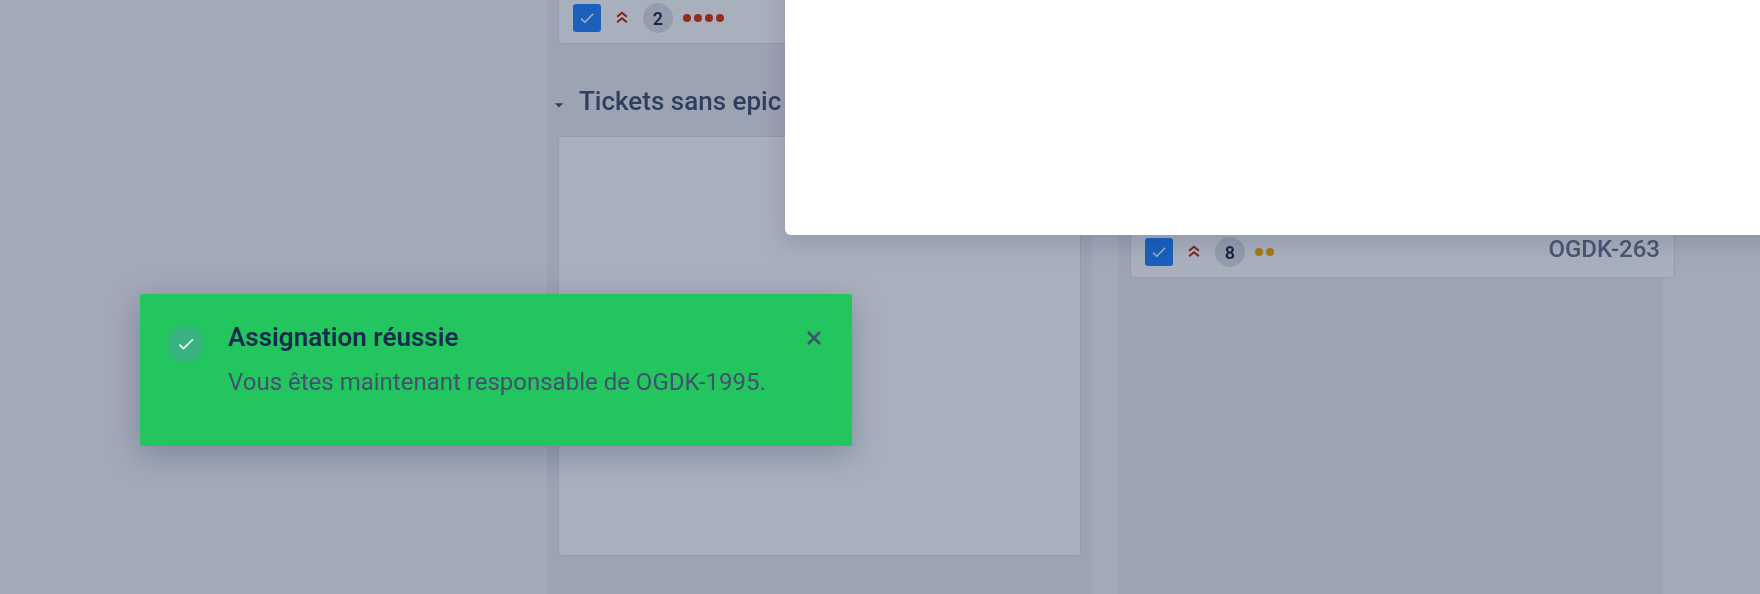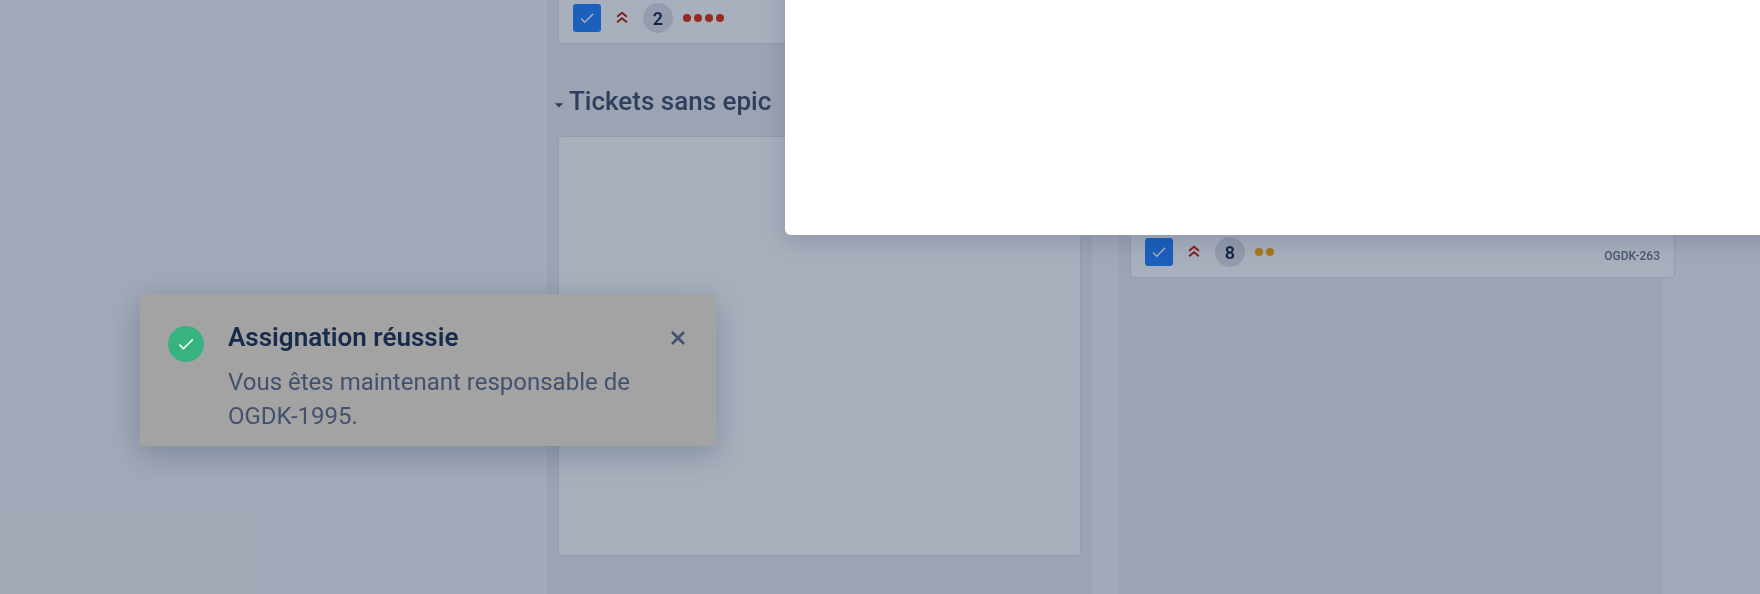--- a/index.html
+++ b/index.html
@@ -126,30 +126,31 @@
       width: 8px;
       height: 8px;
       border-radius: 50%;
     }
     .dot-red { background: #de350b; }
     .dot-yellow { background: #ffab00; }
     .card-key {
       position: absolute;
       right: 14px;
       bottom: 14px;
-      font-size: 12px;
+      font-size: 24px;
       color: #6b778c;
       font-weight: 500;
     }
     .section-header {
       position: absolute;
       left: 549px;
       top: 86px;
       display: flex;
       align-items: center;
+      gap: 10px;
       color: #42526e;
       font-size: 26px;
       font-weight: 500;
     }
     .chevron-down {
       width: 20px;
       height: 20px;
     }
     .chevron-down svg {
       width: 100%;
@@ -164,23 +165,23 @@
       height: 265px;
       background: #fff;
       border-radius: 0 0 0 6px;
       box-shadow: -2px 8px 24px rgba(9,30,66,0.15);
       z-index: 20;
     }
     .toast {
       position: absolute;
       left: 140px;
       top: 294px;
-      width: 576px;
+      width: 712px;
       height: 152px;
-      background: #a3a3a3;
+      background: #22c55e;
       border-radius: 2px;
       box-shadow: 0 8px 32px rgba(9,30,66,0.25);
       z-index: 30;
       display: flex;
       padding: 28px 24px 28px 28px;
       gap: 24px;
     }
     .toast-icon-wrap {
       flex-shrink: 0;
       width: 36px;

